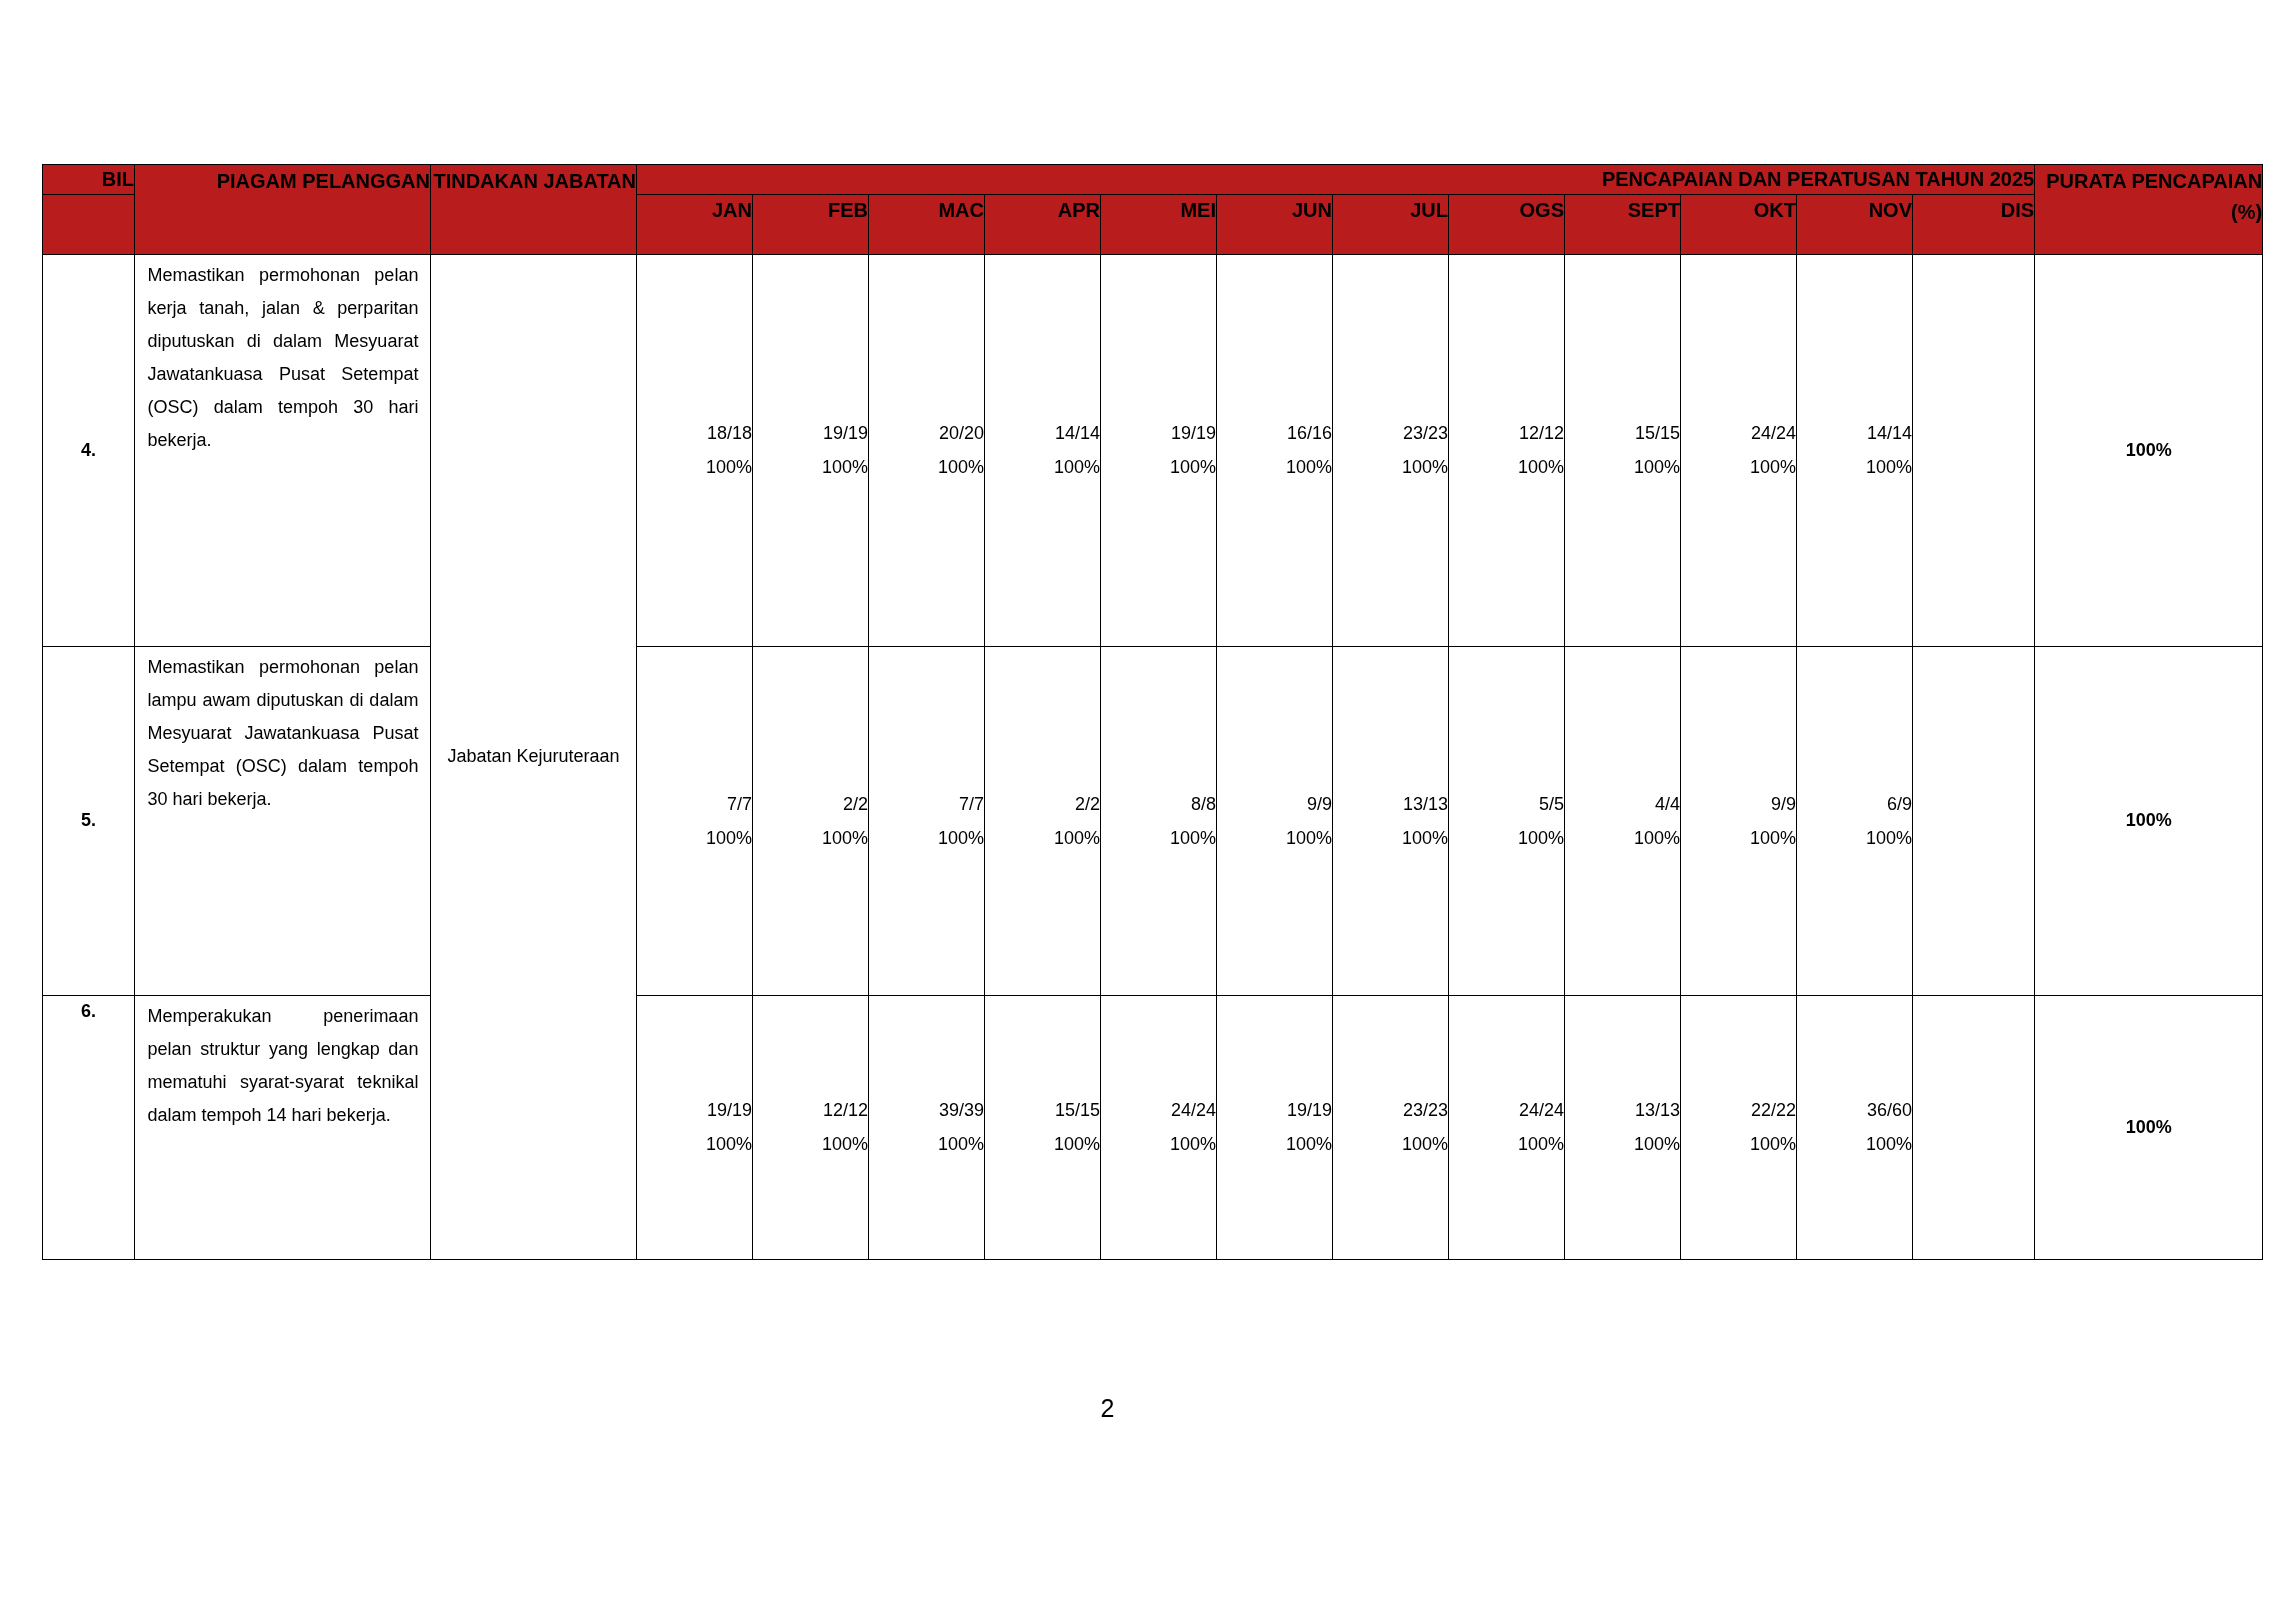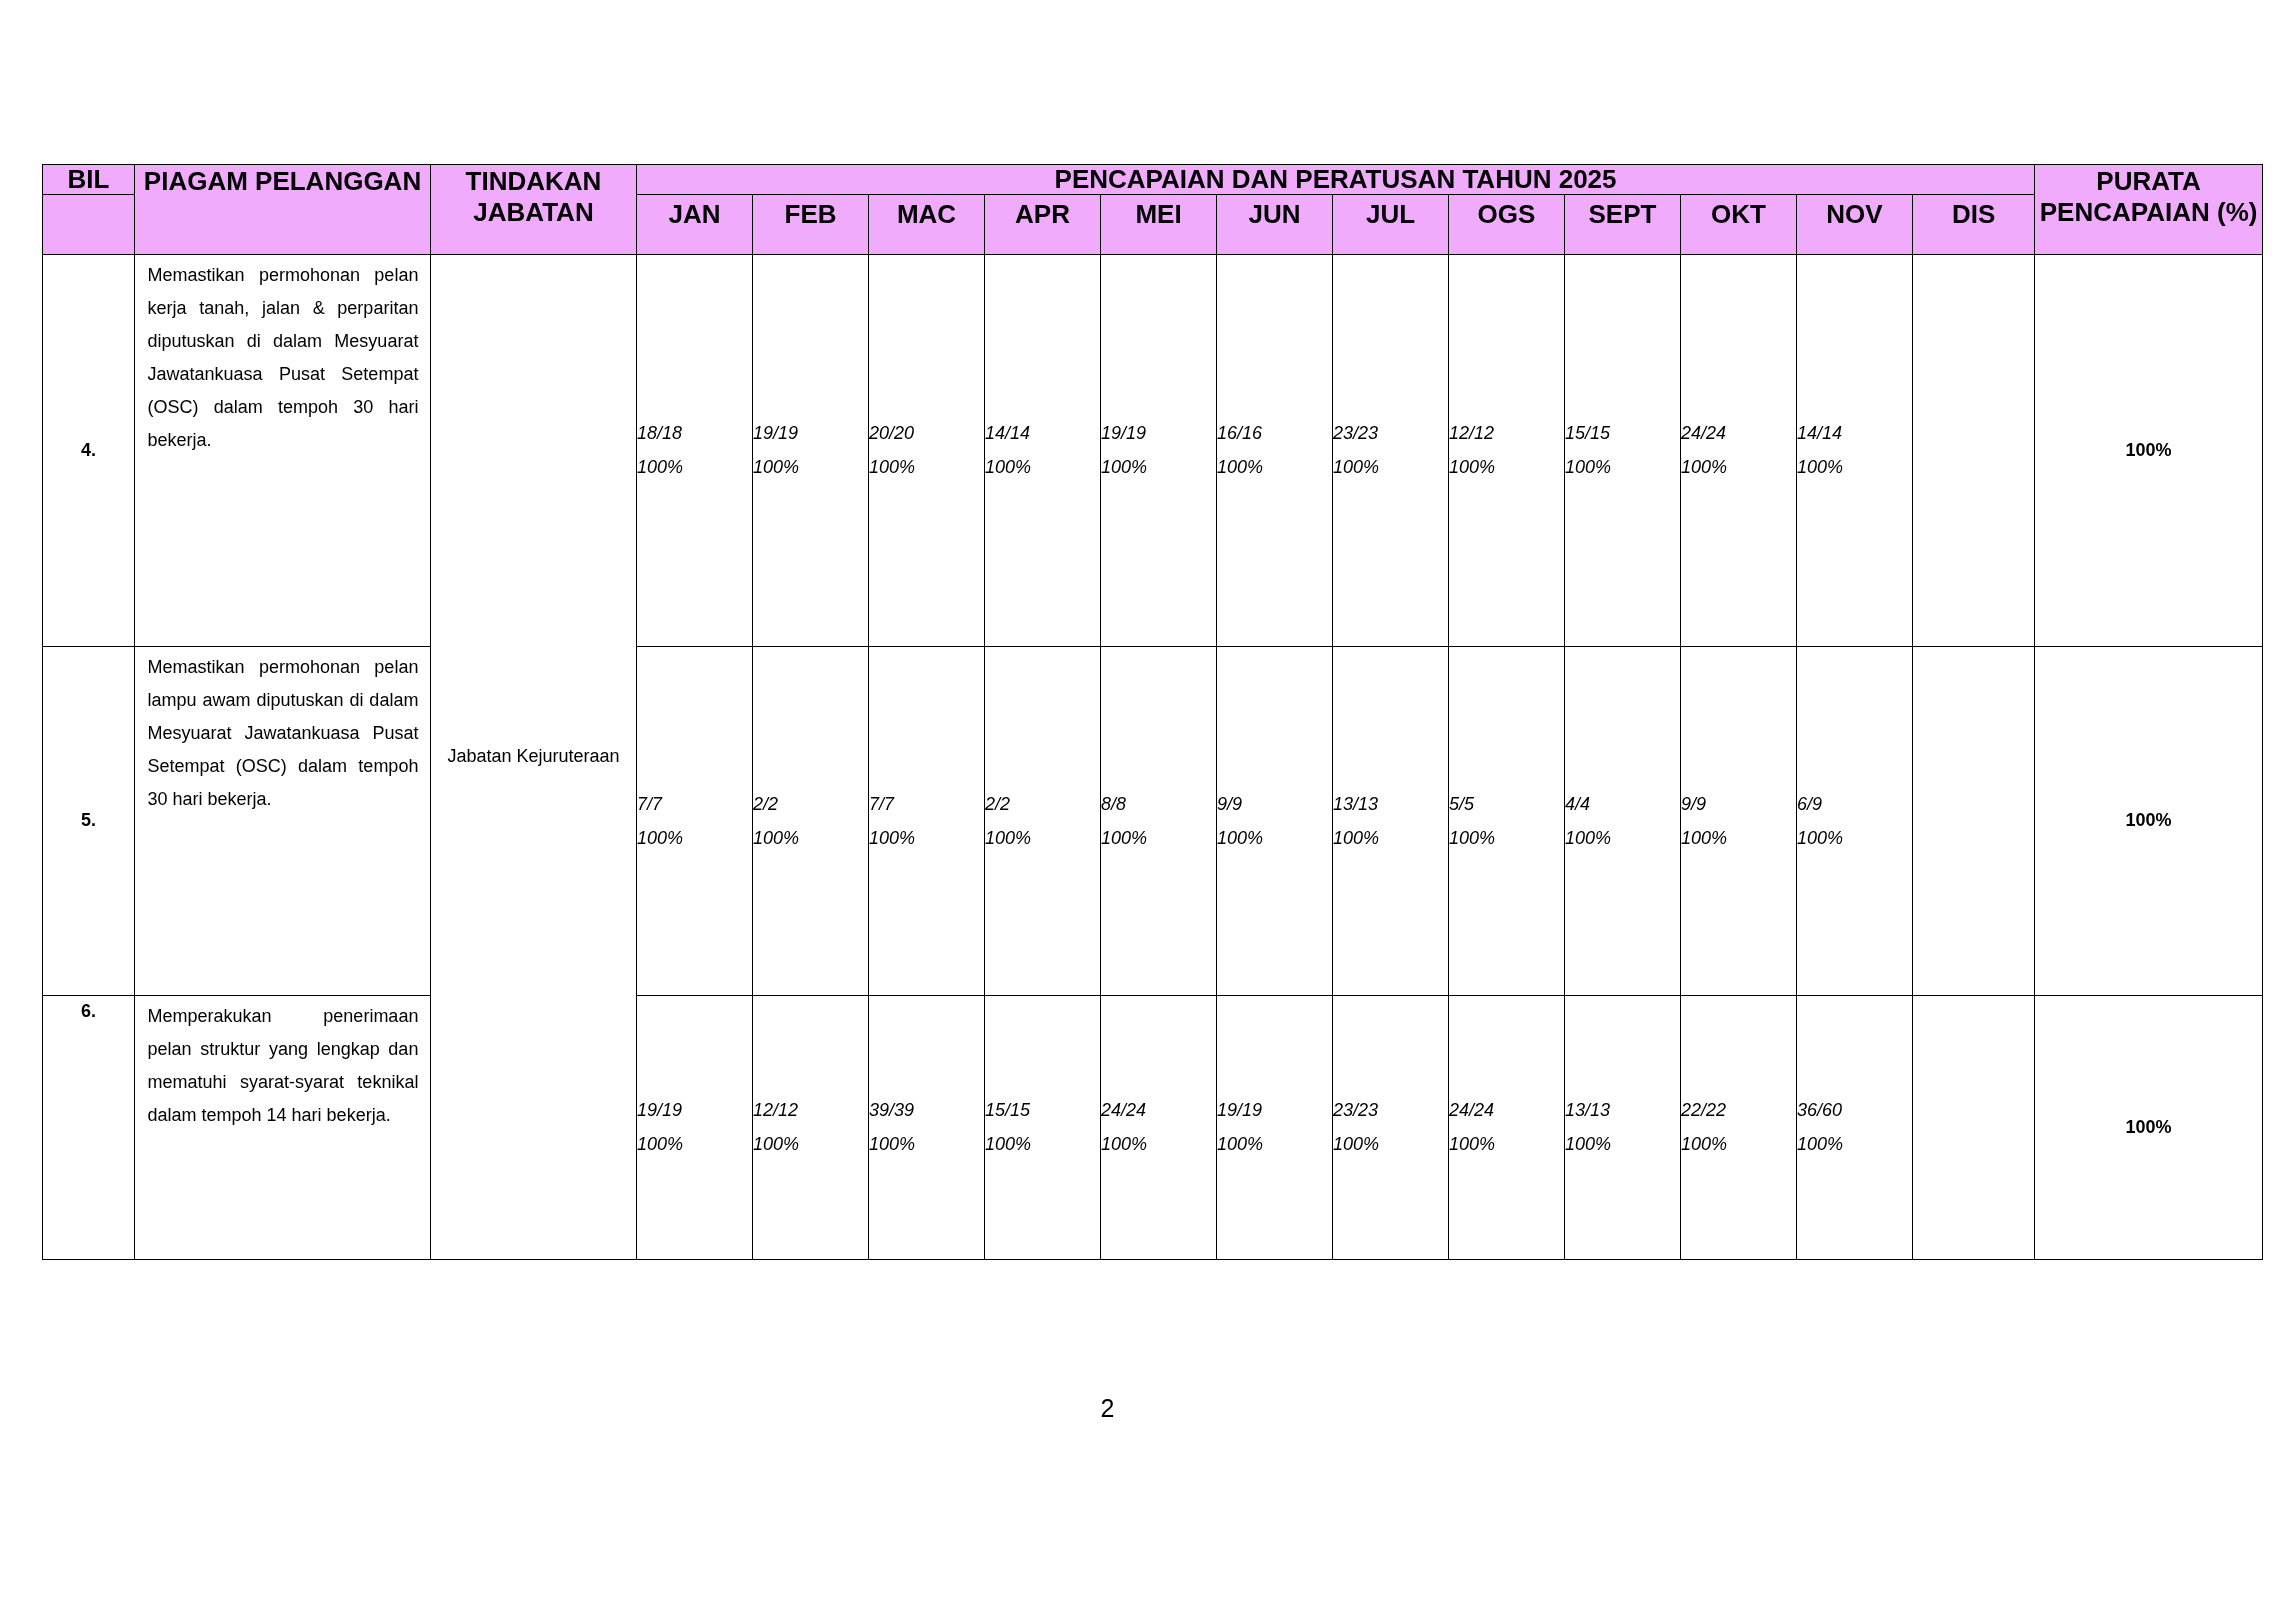--- a/index.html
+++ b/index.html
@@ -20,24 +20,24 @@
     top: 164px;
     width: 2215px;
     border-collapse: collapse;
     table-layout: fixed;
   }
   table.charter th, table.charter td {
     border: 1.8px solid #000;
   }
 
   thead th {
-    background: #f0abfc;
+    background: #b91c1c;
     font-weight: bold;
-    font-size: 26px;
-    text-align: center;
+    font-size: 20px;
+    text-align: right;
   }
   tr.head-row-1 { height: 29.6px; }
   tr.months-row { height: 60px; }
 
   th.bil-h   { vertical-align: middle; line-height: 26px; }
   th.span-h  { vertical-align: top; line-height: 31px; padding-top: 0.9px; }
   th.title-h { vertical-align: middle; line-height: 26px; }
   th.month-h { vertical-align: top; padding-top: 4.5px; }
 
   tbody td { font-size: 18px; background: #fff; }
@@ -60,24 +60,23 @@
   }
 
   td.tindakan-cell {
     text-align: center;
     vertical-align: middle;
     line-height: 33px;
     padding: 0 12px;
   }
 
   td.value-cell {
-    text-align: left;
+    text-align: right;
     vertical-align: middle;
     line-height: 34px;
-    font-style: italic;
   }
 
   td.purata-cell {
     text-align: center;
     vertical-align: middle;
     font-weight: bold;
   }
 
   .page-number {
     position: absolute;

